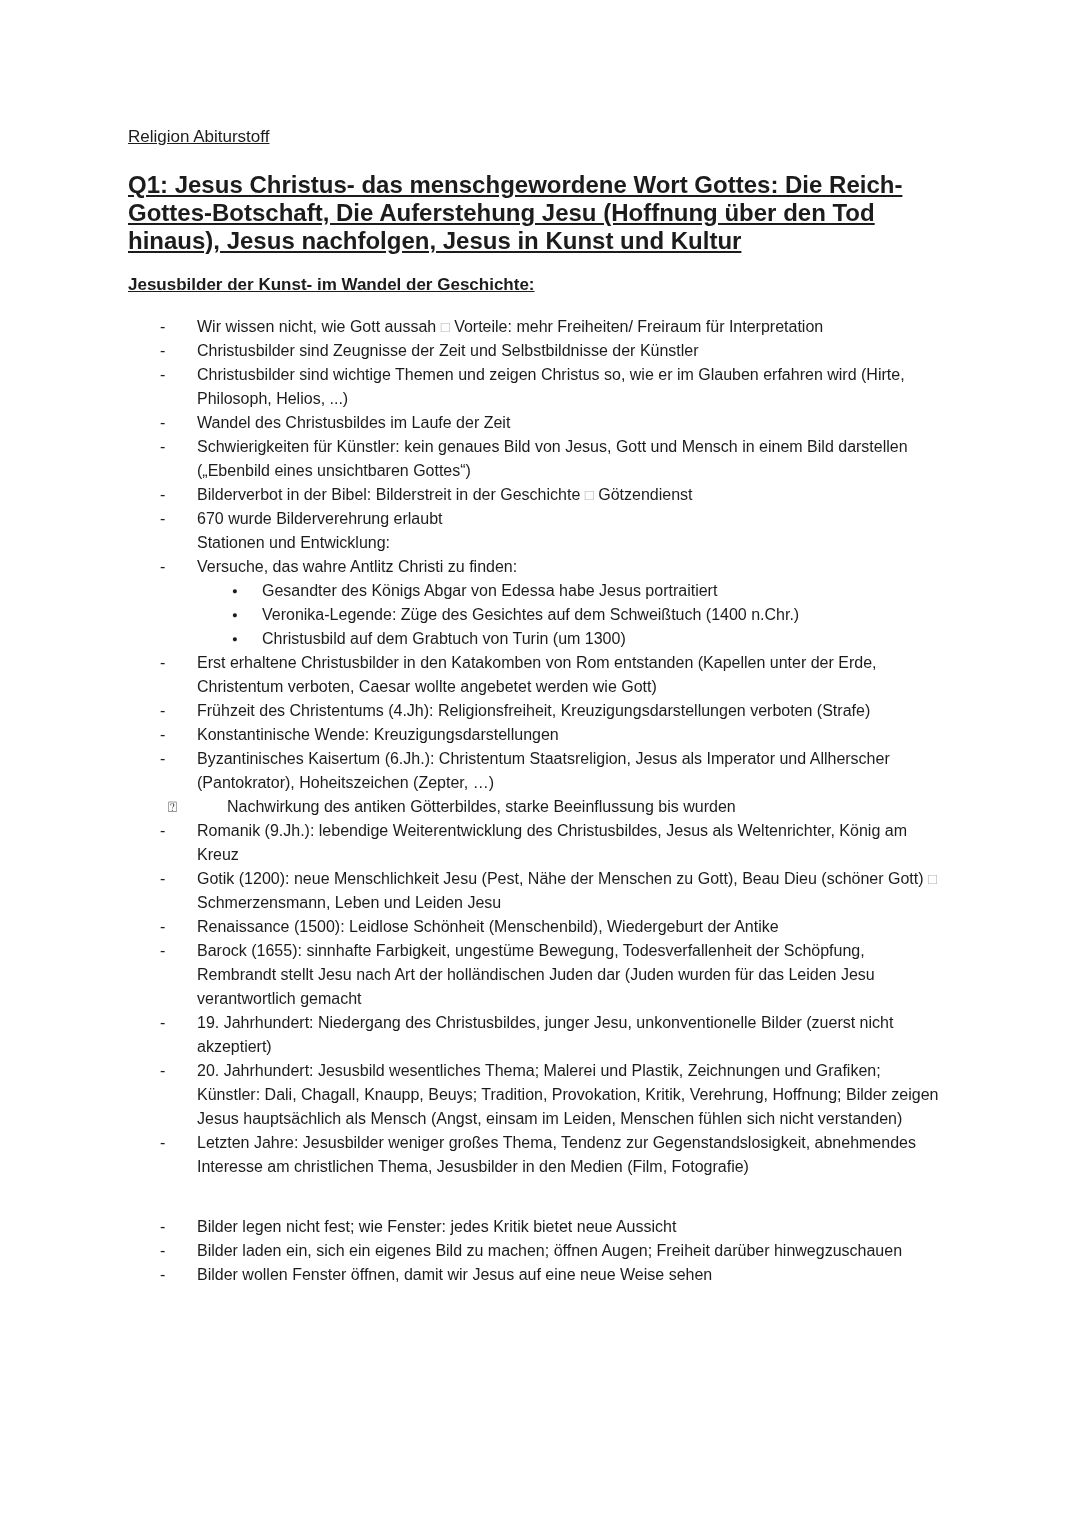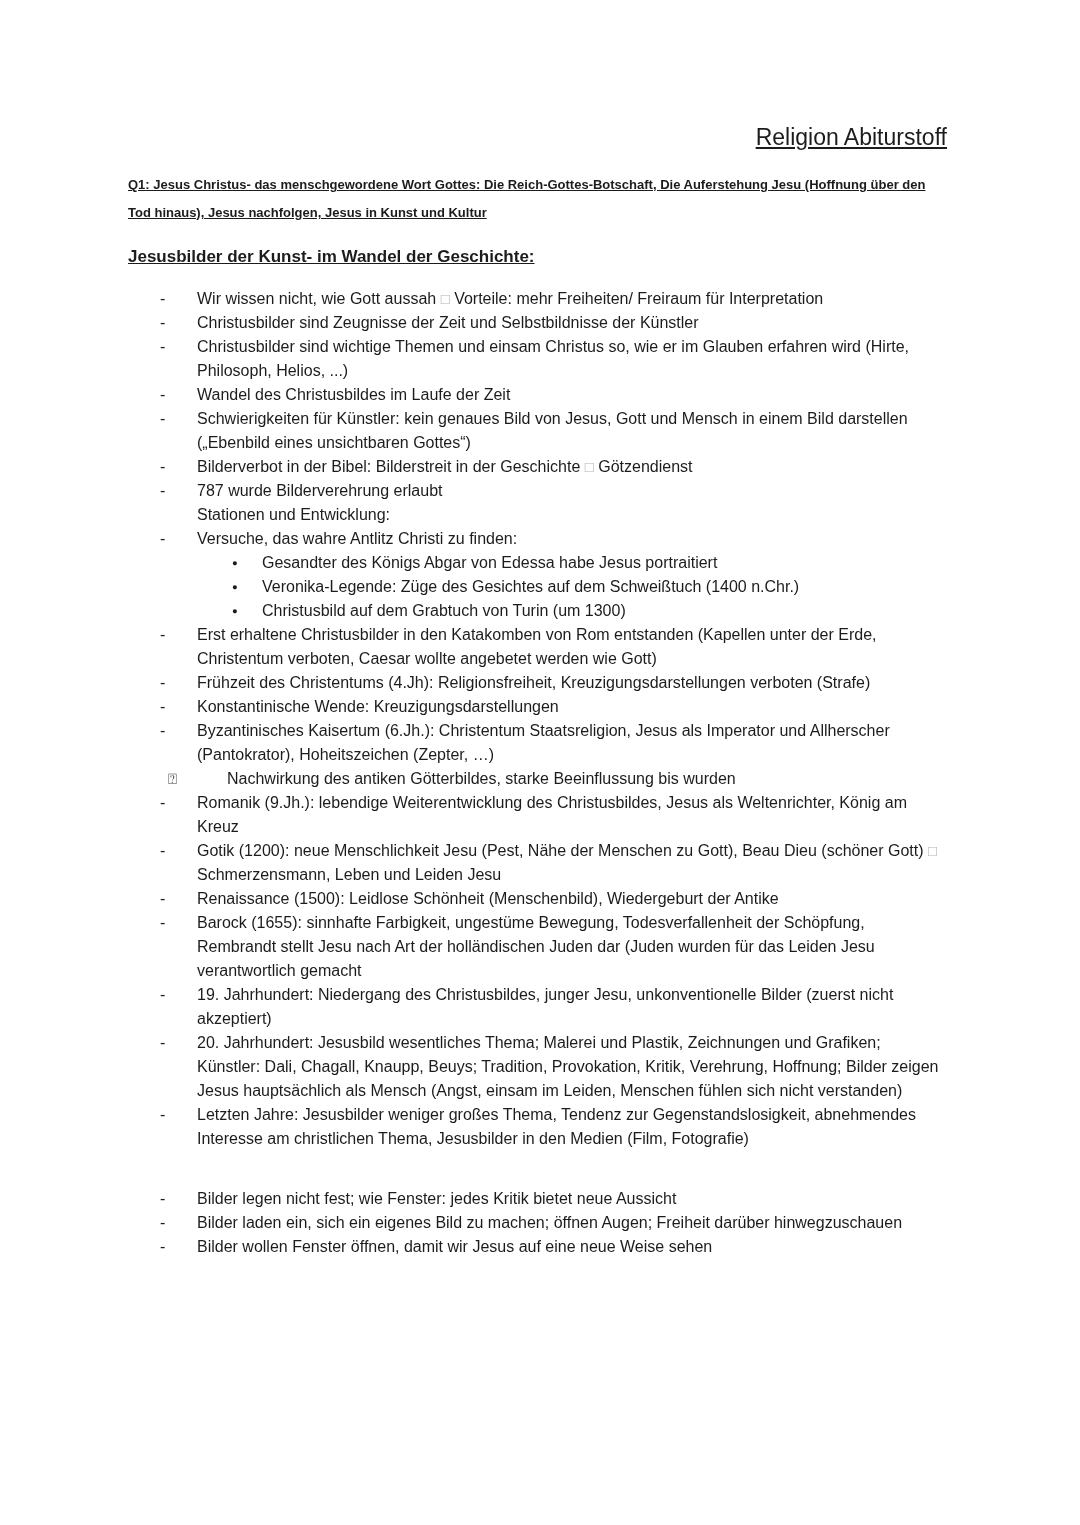--- a/index.html
+++ b/index.html
@@ -16,29 +16,29 @@
   }
   .page {
     box-sizing: border-box;
     width: 1080px;
     height: 1525px;
     padding: 125px 133px 40px 128px;
     background: #ffffff;
     overflow: hidden;
   }
   .doc-title {
-    text-align: right;
-    font-size: 23px;
+    text-align: left;
+    font-size: 17px;
     font-weight: 400;
     line-height: 24px;
     text-decoration: underline;
     margin: 0 0 22px 0;
   }
   .q1-heading {
-    font-size: 13px;
+    font-size: 24px;
     font-weight: 700;
     line-height: 28px;
     text-decoration: underline;
     margin: 8px 0 17px 0;
   }
   .sec-heading {
     font-size: 17px;
     font-weight: 700;
     line-height: 26px;
     text-decoration: underline;
@@ -78,37 +78,37 @@
       <div class="item lvl-1">
         <span class="marker">-</span>
         <span class="text">Wir wissen nicht, wie Gott aussah <span class="tofu">□</span> Vorteile: mehr Freiheiten/ Freiraum für Interpretation</span>
       </div>
       <div class="item lvl-1">
         <span class="marker">-</span>
         <span class="text">Christusbilder sind Zeugnisse der Zeit und Selbstbildnisse der Künstler</span>
       </div>
       <div class="item lvl-1">
         <span class="marker">-</span>
-        <span class="text">Christusbilder sind wichtige Themen und einsam Christus so, wie er im Glauben erfahren wird (Hirte, Philosoph, Helios, ...)</span>
+        <span class="text">Christusbilder sind wichtige Themen und zeigen Christus so, wie er im Glauben erfahren wird (Hirte, Philosoph, Helios, ...)</span>
       </div>
       <div class="item lvl-1">
         <span class="marker">-</span>
         <span class="text">Wandel des Christusbildes im Laufe der Zeit</span>
       </div>
       <div class="item lvl-1">
         <span class="marker">-</span>
         <span class="text">Schwierigkeiten für Künstler: kein genaues Bild von Jesus, Gott und Mensch in einem Bild darstellen („Ebenbild eines unsichtbaren Gottes“)</span>
       </div>
       <div class="item lvl-1">
         <span class="marker">-</span>
         <span class="text">Bilderverbot in der Bibel: Bilderstreit in der Geschichte <span class="tofu">□</span> Götzendienst</span>
       </div>
       <div class="item lvl-1">
         <span class="marker">-</span>
-        <span class="text">787 wurde Bilderverehrung erlaubt
+        <span class="text">670 wurde Bilderverehrung erlaubt
 Stationen und Entwicklung:</span>
       </div>
       <div class="item lvl-1">
         <span class="marker">-</span>
         <span class="text">Versuche, das wahre Antlitz Christi zu finden:</span>
       </div>
       <div class="item lvl-2">
         <span class="marker">●</span>
         <span class="text">Gesandter des Königs Abgar von Edessa habe Jesus portraitiert</span>
       </div>

